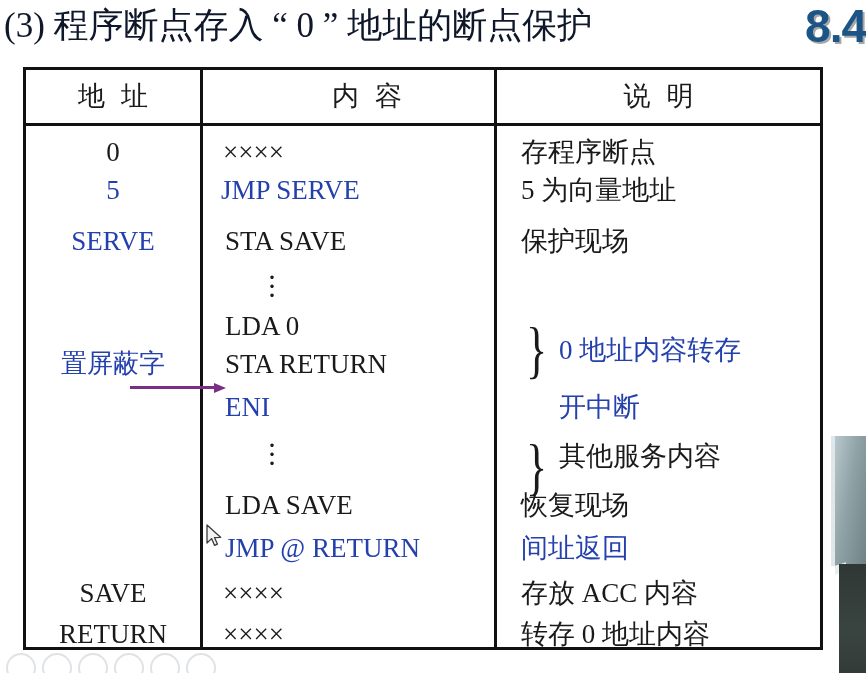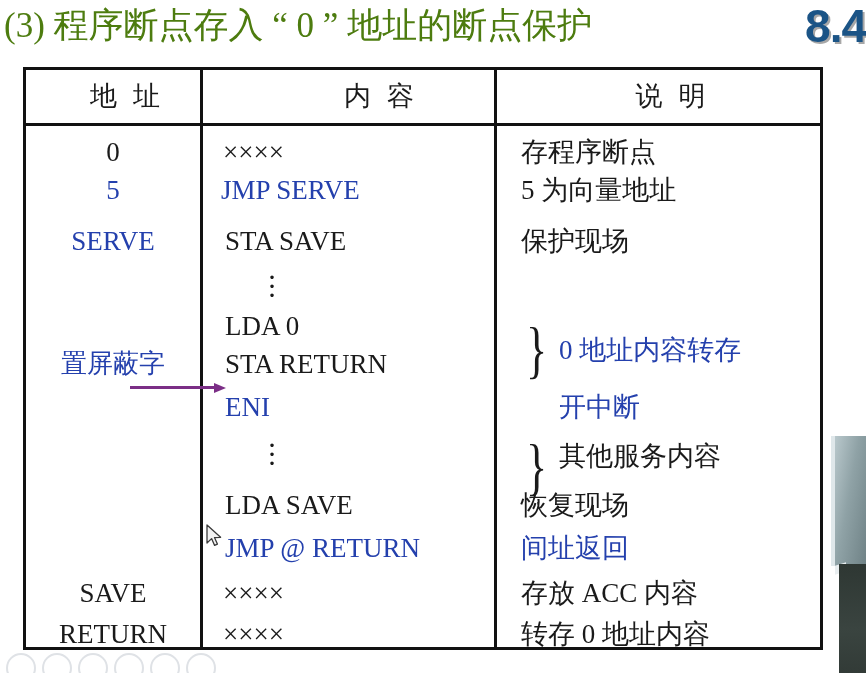--- a/index.html
+++ b/index.html
@@ -13,21 +13,21 @@
   #stage{position:absolute;left:0;top:0;width:866px;height:673px;}
 
   
   .title-row{
     position:absolute;left:0;top:2px;width:866px;height:52px;
   }
   .title-text{
     position:absolute;left:4px;top:0px;
     font-family:"Liberation Serif", serif;
     font-size:35px;
-    color:#4d7c0f;
+    color:#0f172a;
     letter-spacing:0px;
     white-space:nowrap;
     line-height:48px;
   }
   .title-num{
     position:absolute;right:0px;top:-4px;
     font-family:"Liberation Sans", sans-serif;
     font-size:46px;
     font-weight:bold;
     color:#1b5486;
@@ -50,21 +50,20 @@
   .colline.c1{left:174px;}
   .colline.c2{left:468px;}
   .hdr-line{
     position:absolute;left:0;right:0;top:53px;height:3px;background:#111;
   }
 
   .hdr-cell{
     position:absolute;top:0;height:53px;line-height:53px;
     text-align:center;font-size:27px;color:#1a1a1a;
     font-family:"Liberation Serif", serif;
-    padding-left:12px;
   }
   .hdr-cell.h1{left:0;width:174px;}
   .hdr-cell.h2{left:177px;width:328px;}
   .hdr-cell.h3{left:471px;width:323px;}
   .sp{display:inline-block;width:16px;}
 
   
   .cell{
     position:absolute;
     font-family:"Liberation Serif", serif;

